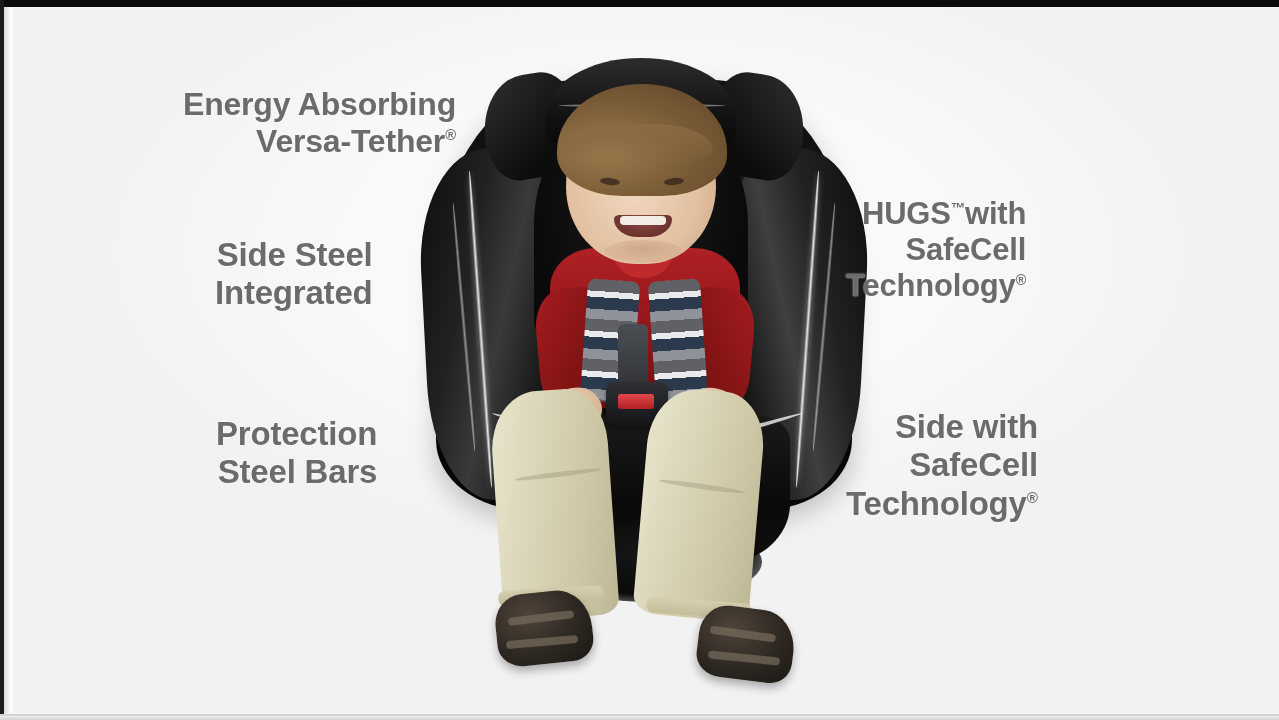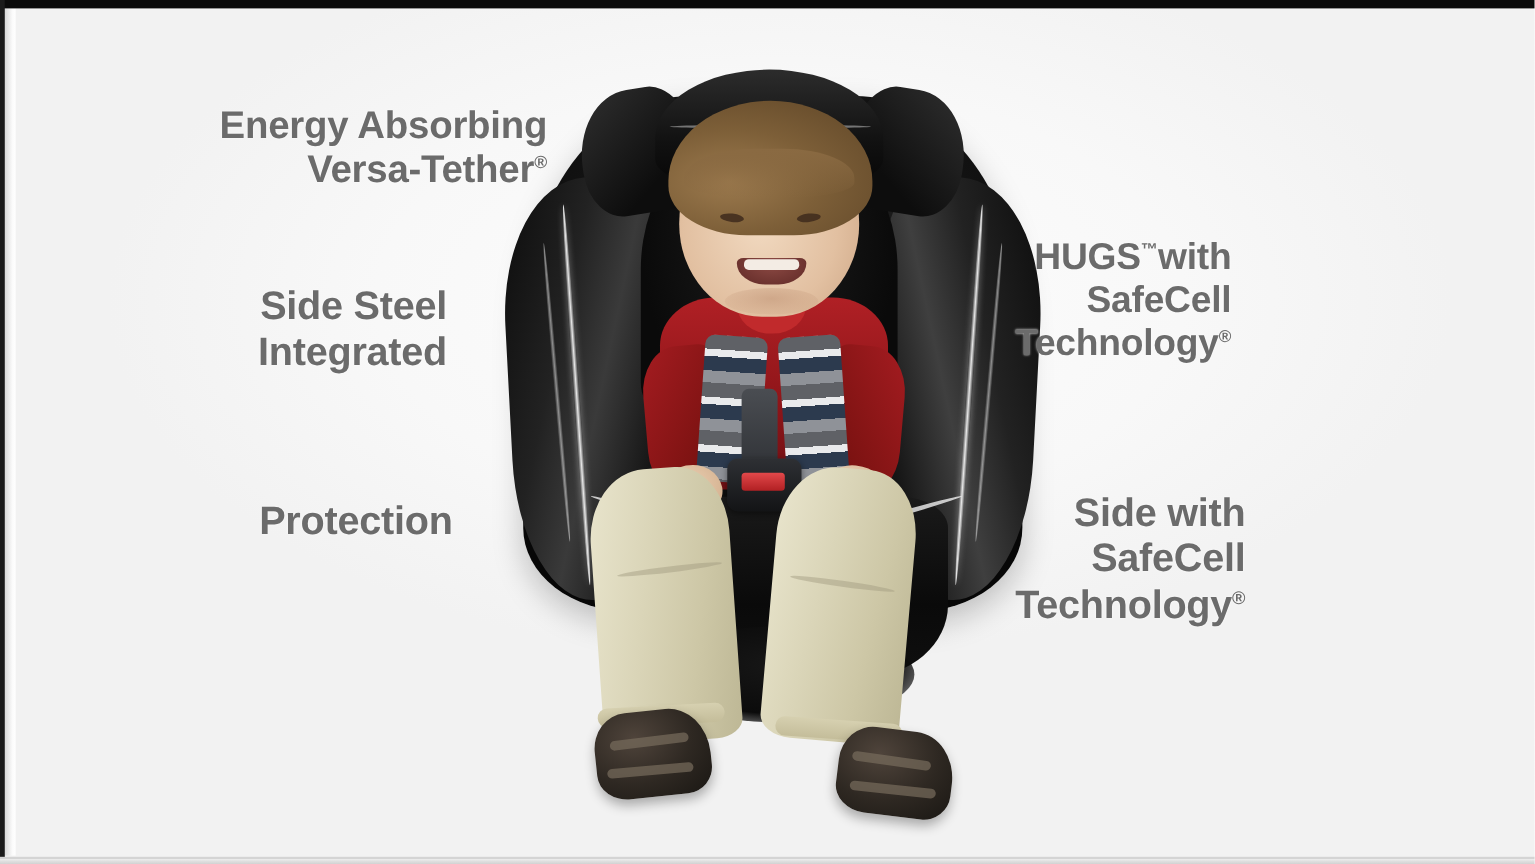--- a/index.html
+++ b/index.html
@@ -504,21 +504,21 @@
         <div class="shoe-strap strap-r1"></div>
         <div class="shoe-strap strap-r2"></div>
       </div>
     </div>
   </div>
 
   <div class="callout c-tether"><span>Energy Absorbing</span><br><span>Versa-Tether</span><span class="sym">®</span></div>
 
   <div class="callout c-side"><span>Side Steel</span><br><span>Integrated</span></div>
 
-  <div class="callout c-steel"><span>Protection</span><br></div>
+  <div class="callout c-steel"><span>Protection</span><br><span>Steel Bars</span></div>
 
   <div class="callout c-hugs"><span>HUGS</span><span class="sym">™</span><span>with</span><br><span>SafeCell</span><br><span>Technology</span><span class="sym">®</span></div>
 
   <div class="callout c-base"><span>Side with</span><br><span>SafeCell</span><br><span>Technology</span><span class="sym">®</span></div>
 
   <div class="edge-left-soft"></div>
   <div class="edge-top"></div>
   <div class="edge-left"></div>
   <div class="edge-bottom"></div>
   <div class="edge-bottom-line"></div>

